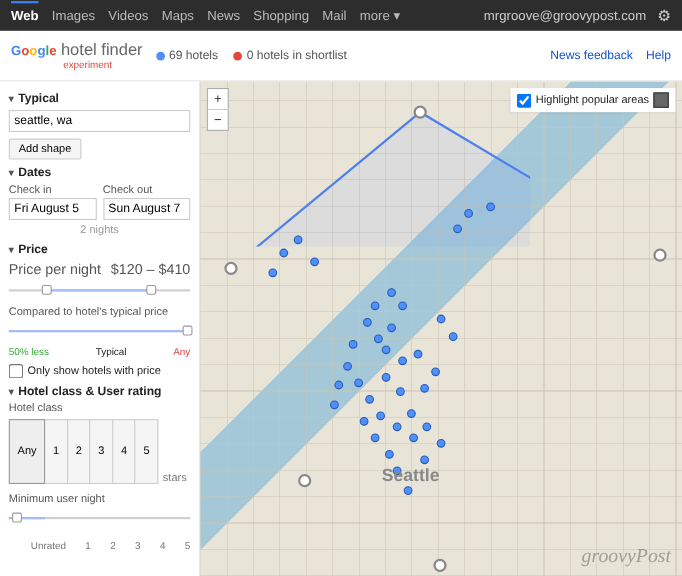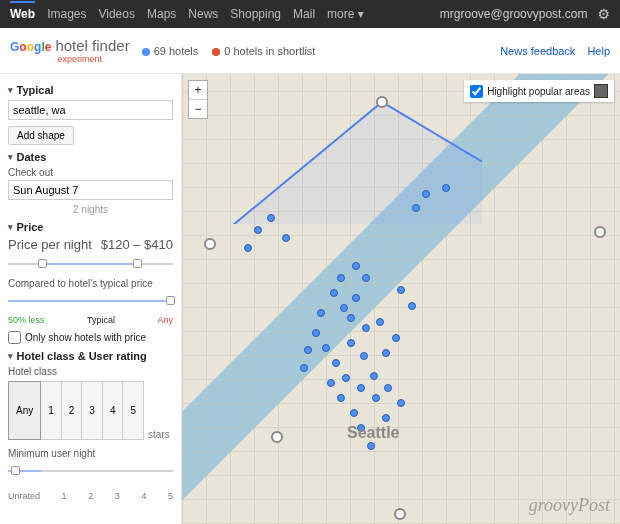--- a/index.html
+++ b/index.html
@@ -41,21 +41,21 @@
 .slider-fill { position: absolute; top: 5px; height: 2px; background: #a0bdf7; }
 .slider-thumb { position: absolute; top: 1px; width: 9px; height: 9px; background: #fff; border: 1px solid #999; border-radius: 2px; }
 .compare-labels { display: flex; justify-content: space-between; font-size: 9px; }
 .compare-labels .less { color: #3a3; } .compare-labels .any { color: #d44; }
 .checkbox-row { display: flex; align-items: center; gap: 4px; margin: 6px 0; font-size: 10px; }
 .stars-row { display: flex; margin-top: 4px; }
 .stars-row button { border: 1px solid #ccc; background: #f5f5f5; padding: 3px 7px; font-size: 10px; cursor: pointer; margin-left: -1px; }
 .stars-row button:first-child { margin-left: 0; }
 .stars-row button.sel { background: #eee; border-color: #999; z-index: 1; position: relative; }
 .stars-suffix { font-size: 10px; color: #777; margin-left: 4px; align-self: center; margin-top: 48px; }
-.rating-ticks { display: flex; justify-content: space-between; font-size: 9px; color: #777; margin-top: 14px; }
+.rating-ticks { display: flex; justify-content: space-between; font-size: 9px; color: #777; margin-top: 14px; margin-left: 20px; }
 
 .map { flex: 1; position: relative; background: #e8e4d8; overflow: hidden; }
 .map-bg { position: absolute; inset: 0; background: linear-gradient(135deg, #e8e4d8 0%, #e8e4d8 38%, #a5c8d8 38%, #a5c8d8 48%, #e8e4d8 48%, #e8e4d8 100%); }
 .map-grid { position: absolute; inset: 0; background-image: repeating-linear-gradient(0deg, rgba(200,195,180,.5) 0 1px, transparent 1px 24px), repeating-linear-gradient(90deg, rgba(200,195,180,.5) 0 1px, transparent 1px 24px); }
 .zoom-ctrl { position: absolute; top: 6px; left: 6px; width: 20px; background: #fff; border: 1px solid #aaa; text-align: center; font-size: 12px; line-height: 18px; }
 .zoom-ctrl div { border-bottom: 1px solid #ccc; cursor: pointer; }
 .zoom-ctrl div:last-child { border-bottom: none; }
 .highlight-box { position: absolute; top: 6px; right: 6px; background: #fff; padding: 4px 6px; font-size: 10px; display: flex; align-items: center; gap: 4px; box-shadow: 0 1px 2px rgba(0,0,0,.2); }
 .highlight-btn { width: 14px; height: 14px; background: #666; border: 1px solid #333; cursor: pointer; }
 .poly-svg { position: absolute; inset: 0; }
@@ -104,20 +104,24 @@
 
 <div class="main">
 
   <div class="sidebar">
     <div class="section-title">Typical</div>
     <input class="input" value="seattle, wa" style="">
     <button class="add-shape">Add shape</button>
 
     <div class="section-title">Dates</div>
     <div class="dates-row">
+      <div>
+        <label>Check in</label>
+        <input class="input" value="Fri August 5" style="">
+      </div>
       <div>
         <label>Check out</label>
         <input class="input" value="Sun August 7" style="">
       </div>
     </div>
     <div class="nights">2 nights</div>
 
     <div class="section-title">Price</div>
     <div class="price-row">
       <span>Price per night</span>

